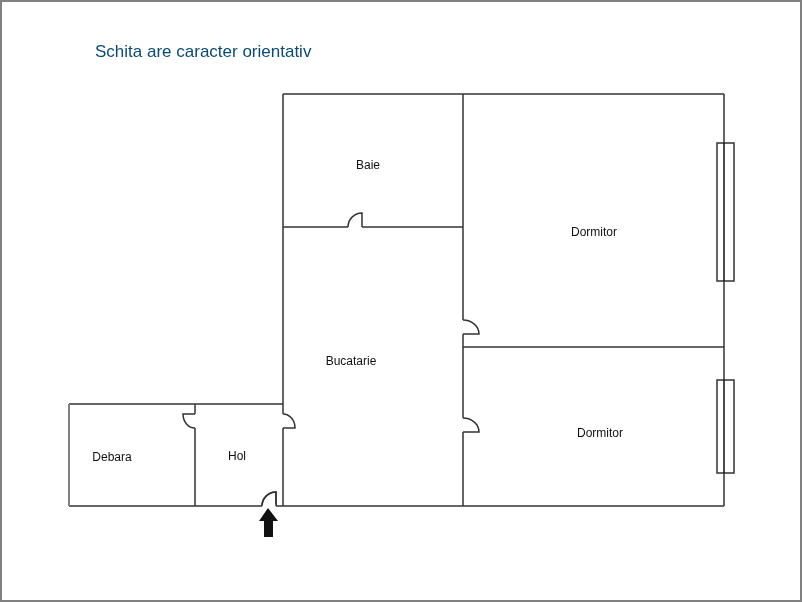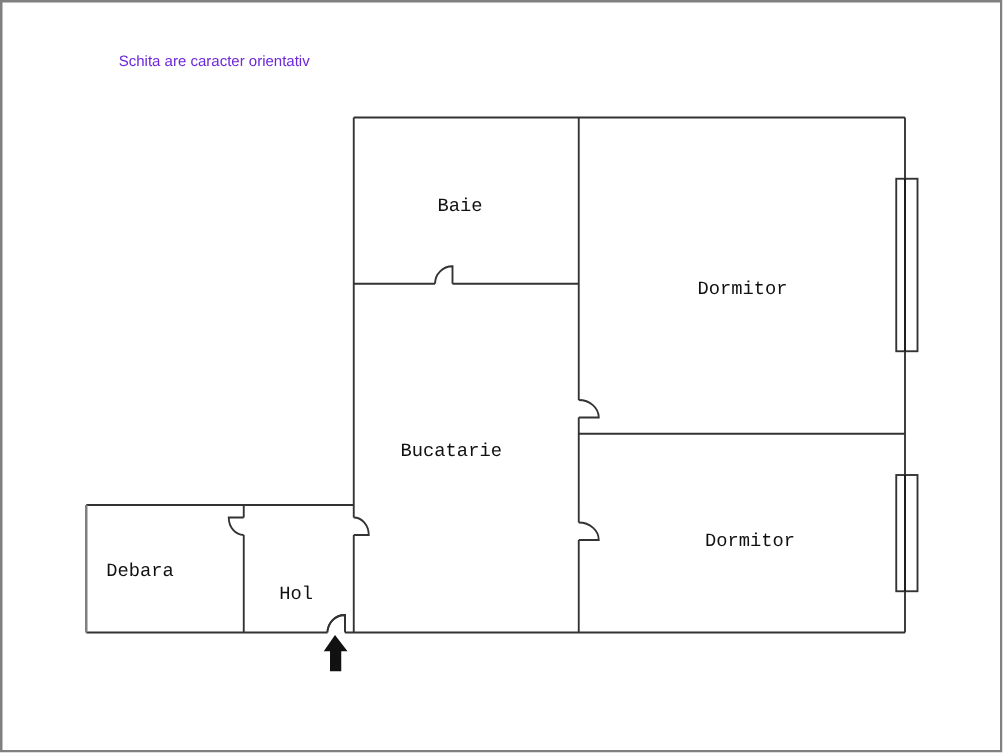--- a/index.html
+++ b/index.html
@@ -3,27 +3,27 @@
   <meta charset="utf-8">
   <style>
     html, body { margin: 0; padding: 0; background: #ffffff; }
     body { width: 802px; height: 602px; position: relative; overflow: hidden; }
     .frame {
       position: absolute; left: 0; top: 0; width: 798px; height: 598px;
       border: 2px solid #808080; background: #ffffff;
     }
     .title {
       position: absolute; left: 95px; top: 42px;
-      font-family: "Liberation Sans", sans-serif; font-size: 12px; color: #6d28d9;
+      font-family: "Liberation Sans", sans-serif; font-size: 17px; color: #0c4a6e;
       white-space: nowrap;
     }
     svg.plan { position: absolute; left: 0; top: 0; }
     .label {
-      position: absolute; font-family: Liberation Mono, monospace;
-      font-size: 15px; color: #111111; white-space: nowrap;
+      position: absolute; font-family: Liberation Sans, sans-serif;
+      font-size: 12px; color: #111111; white-space: nowrap;
       transform: translate(-50%, -50%);
     }
   </style>
 </head>
 <body>
 
 <div class="frame"></div>
 
 <div class="title">Schita are caracter orientativ</div>
 
@@ -70,16 +70,16 @@
   <g stroke="#111111" stroke-width="1.5">
     <line x1="724" y1="143" x2="724" y2="281"></line>
     <line x1="724" y1="380" x2="724" y2="473"></line>
   </g>
 
   <path d="M268 508 L278 521 L273 521 L273 537 L264 537 L264 521 L259 521 Z" fill="#111111"></path>
 </svg>
 
 <div class="label" style="left:368px; top:165px;">Baie</div>
 <div class="label" style="left:594px; top:232px;">Dormitor</div>
-<div class="label" style="left:361px; top:361px;">Bucatarie</div>
+<div class="label" style="left:351px; top:361px;">Bucatarie</div>
 <div class="label" style="left:600px; top:433px;">Dormitor</div>
 <div class="label" style="left:112px; top:457px;">Debara</div>
-<div class="label" style="left:237px; top:476px;">Hol</div>
+<div class="label" style="left:237px; top:456px;">Hol</div>
 
 </body></html>

